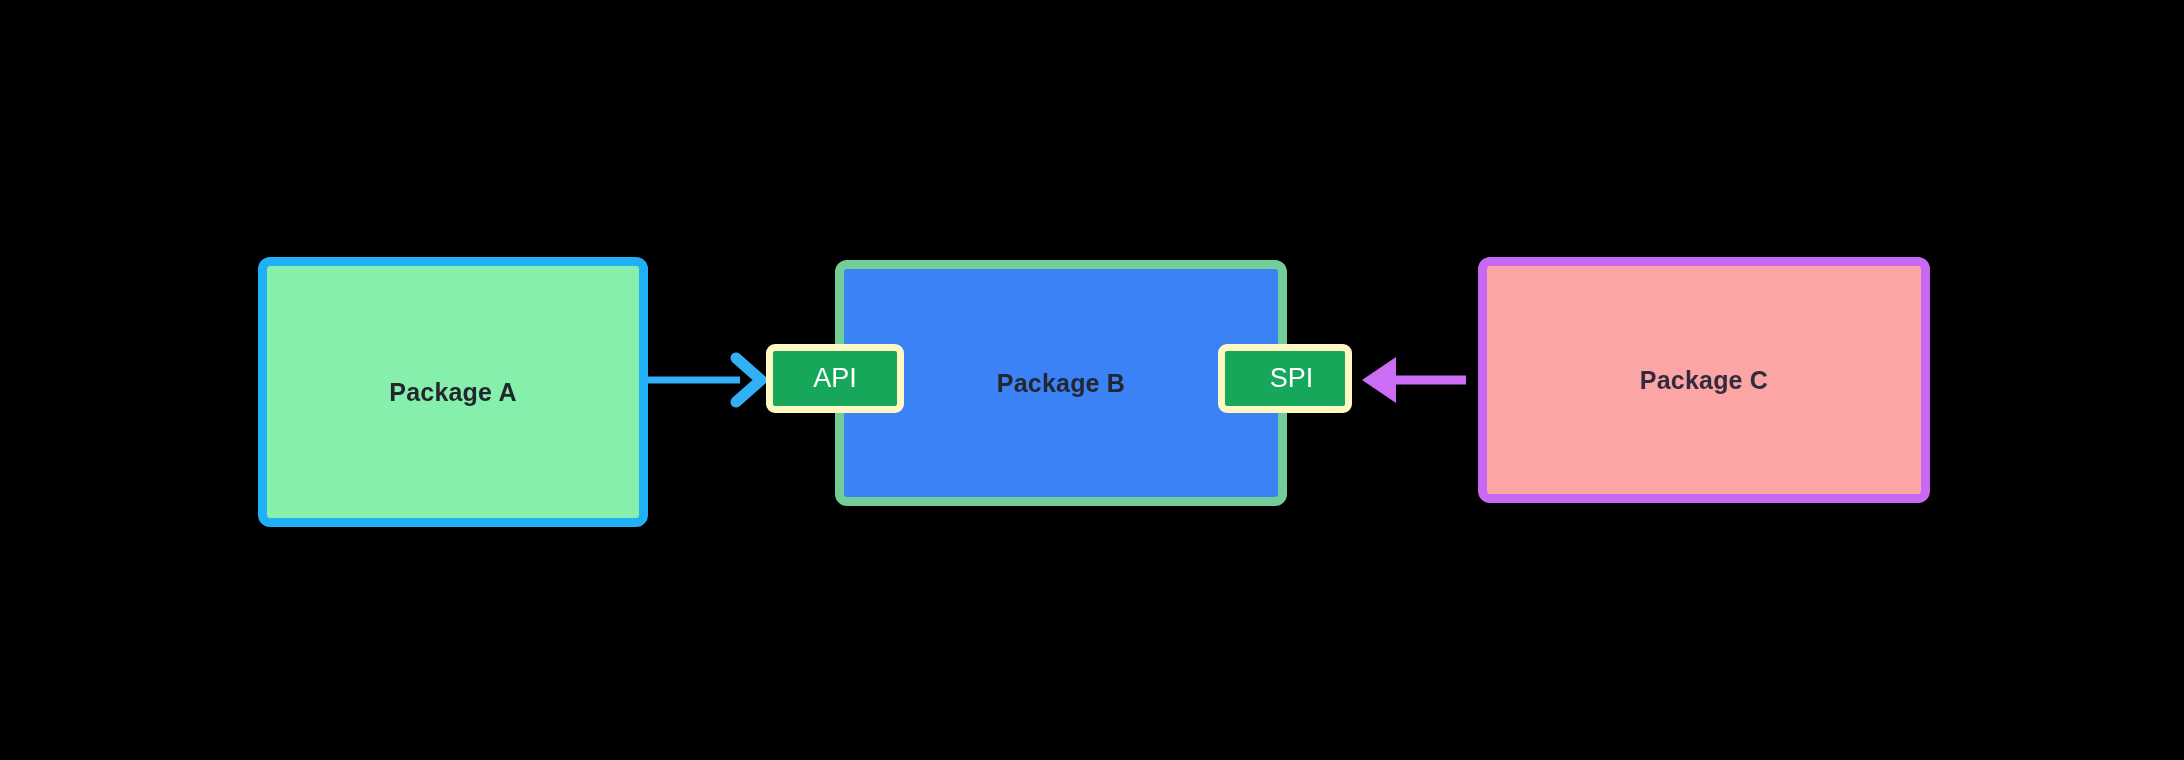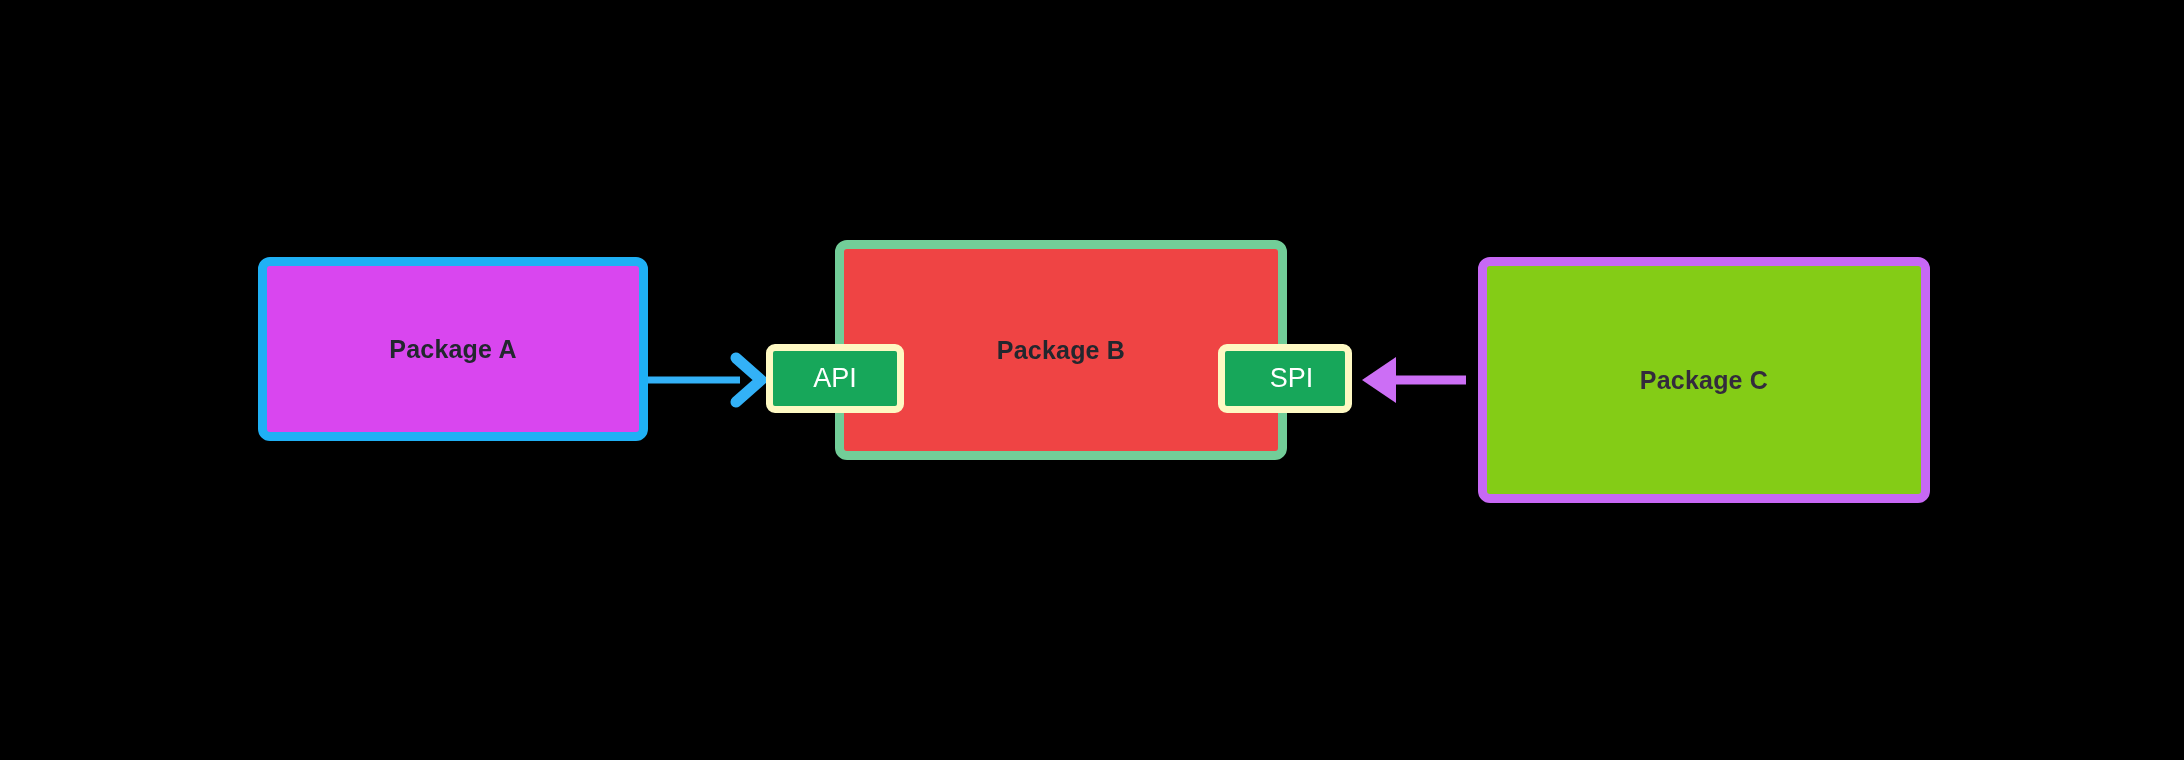--- a/index.html
+++ b/index.html
@@ -36,41 +36,41 @@
     font-weight: bold;
     letter-spacing: 0.2px;
     line-height: 1;
     white-space: nowrap;
   }
 
   #package-a {
     left: 258px;
     top: 257px;
     width: 390px;
-    height: 184px;
-    background: #d946ef;
+    height: 270px;
+    background: #86efac;
     border-color: #1fb0f5;
     border-width: 9px;
     text-align: right;
   }
   #package-b {
     left: 835px;
-    top: 240px;
+    top: 260px;
     width: 452px;
-    height: 220px;
-    background: #ef4444;
+    height: 246px;
+    background: #3b82f6;
     border-color: #72cd98;
     border-width: 9px;
   }
   #package-c {
     left: 1478px;
     top: 257px;
     width: 452px;
     height: 246px;
-    background: #84cc16;
+    background: #fca5a5;
     border-color: #c768f5;
     border-width: 9px;
   }
 
   
   .interface-badge {
     position: absolute;
     box-sizing: border-box;
     background: #17a75a;
     border: 7px solid #fef9c3;

